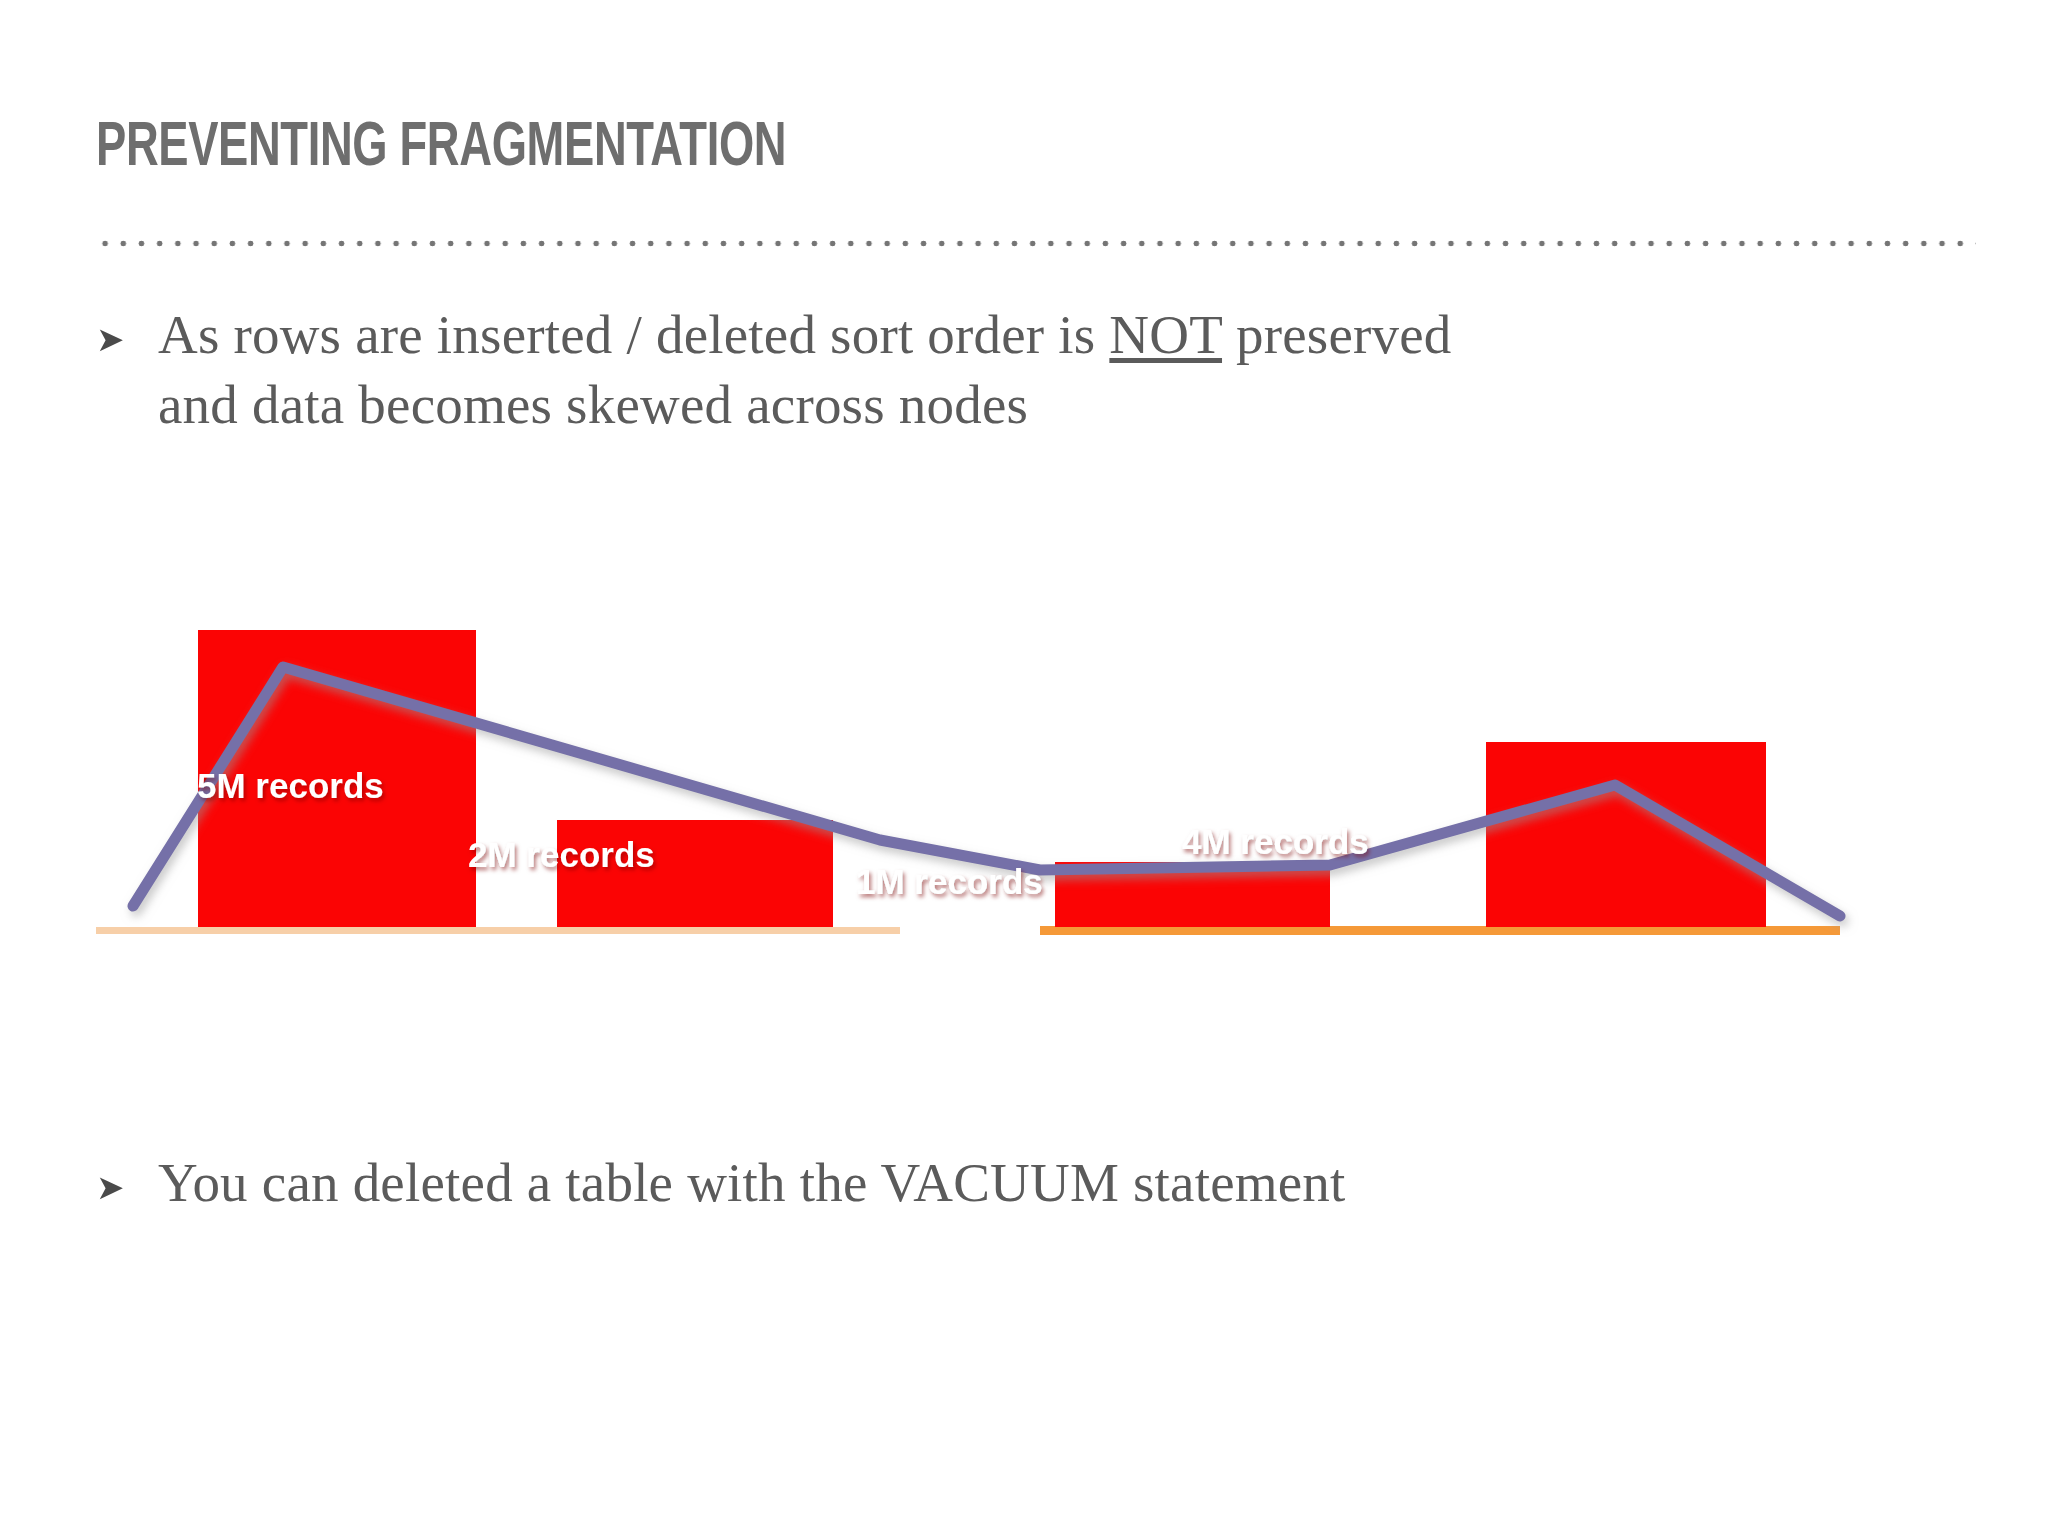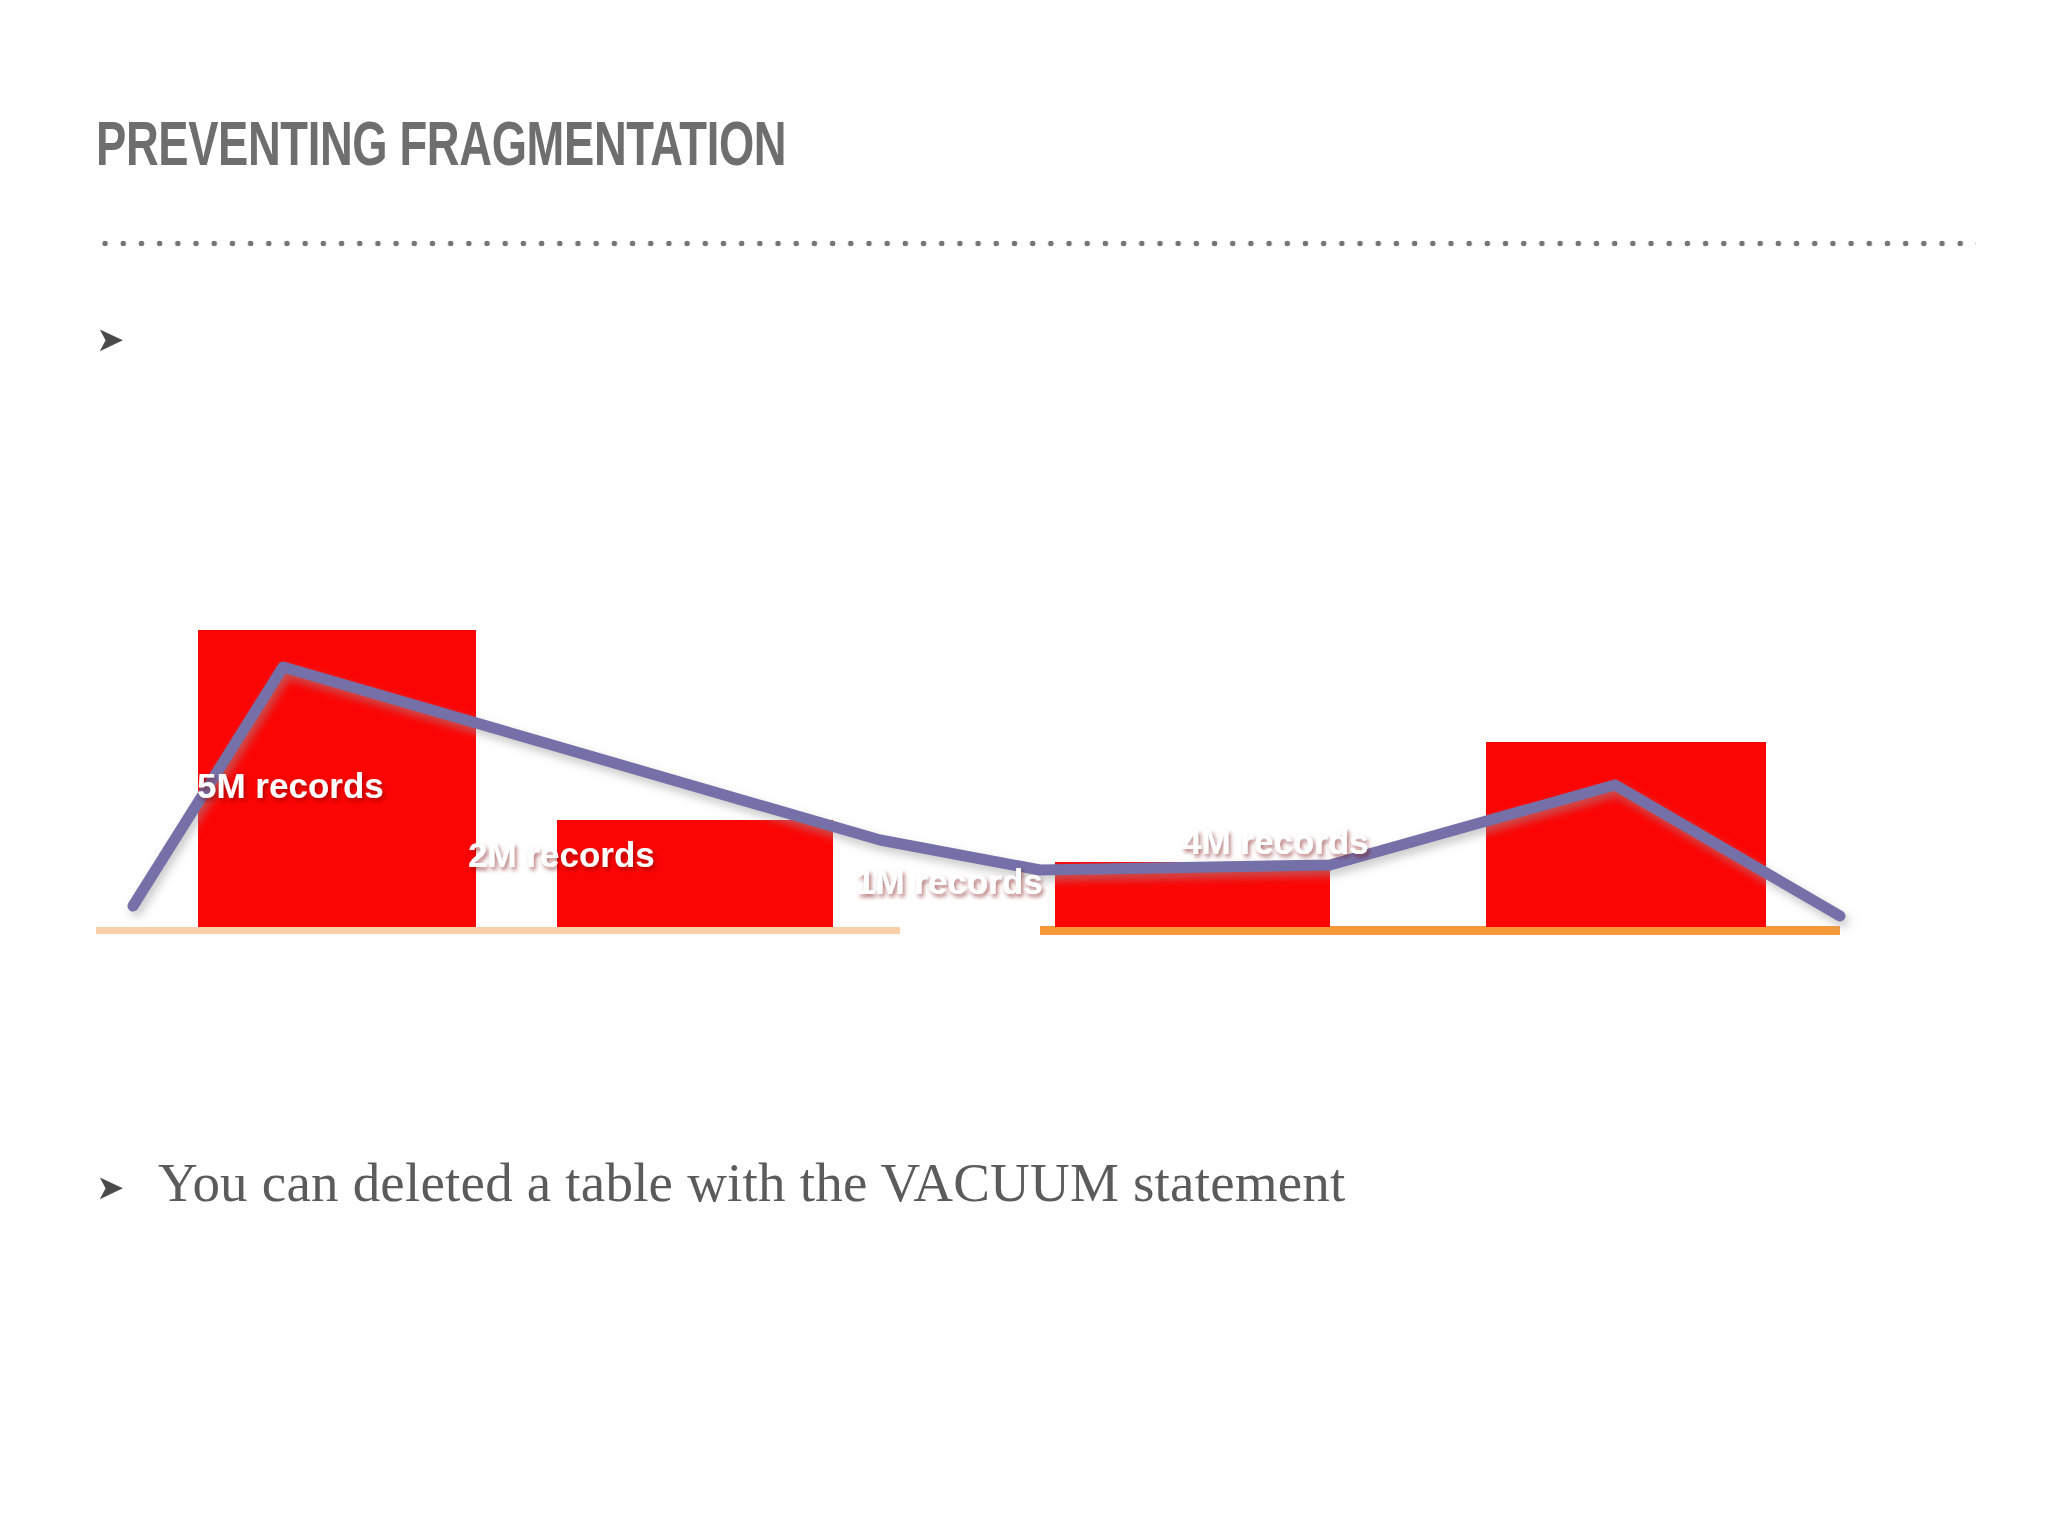--- a/index.html
+++ b/index.html
@@ -92,20 +92,24 @@
 <body>
 
 <div class="slide">
 
   <div class="title">PREVENTING FRAGMENTATION</div>
 
   <div class="rule"></div>
 
   <div class="bullet-row bullet-one">
     <span class="bullet-glyph">➤</span>
+    <span class="bullet-text">
+      <span>As rows are inserted / deleted sort order is </span><span class="u">NOT</span><span> preserved</span><br>
+      <span>and data becomes skewed across nodes</span>
+    </span>
   </div>
 
   <div class="chart">
     <svg width="2048" height="540" viewBox="0 0 2048 540" xmlns="http://www.w3.org/2000/svg">
 
       <defs>
         <filter id="softshadow" x="-30%" y="-30%" width="170%" height="170%">
           <feDropShadow dx="3" dy="5" stdDeviation="5" flood-color="#999999" flood-opacity="0.55"></feDropShadow>
         </filter>
         <filter id="textshadow" x="-30%" y="-40%" width="170%" height="190%">

